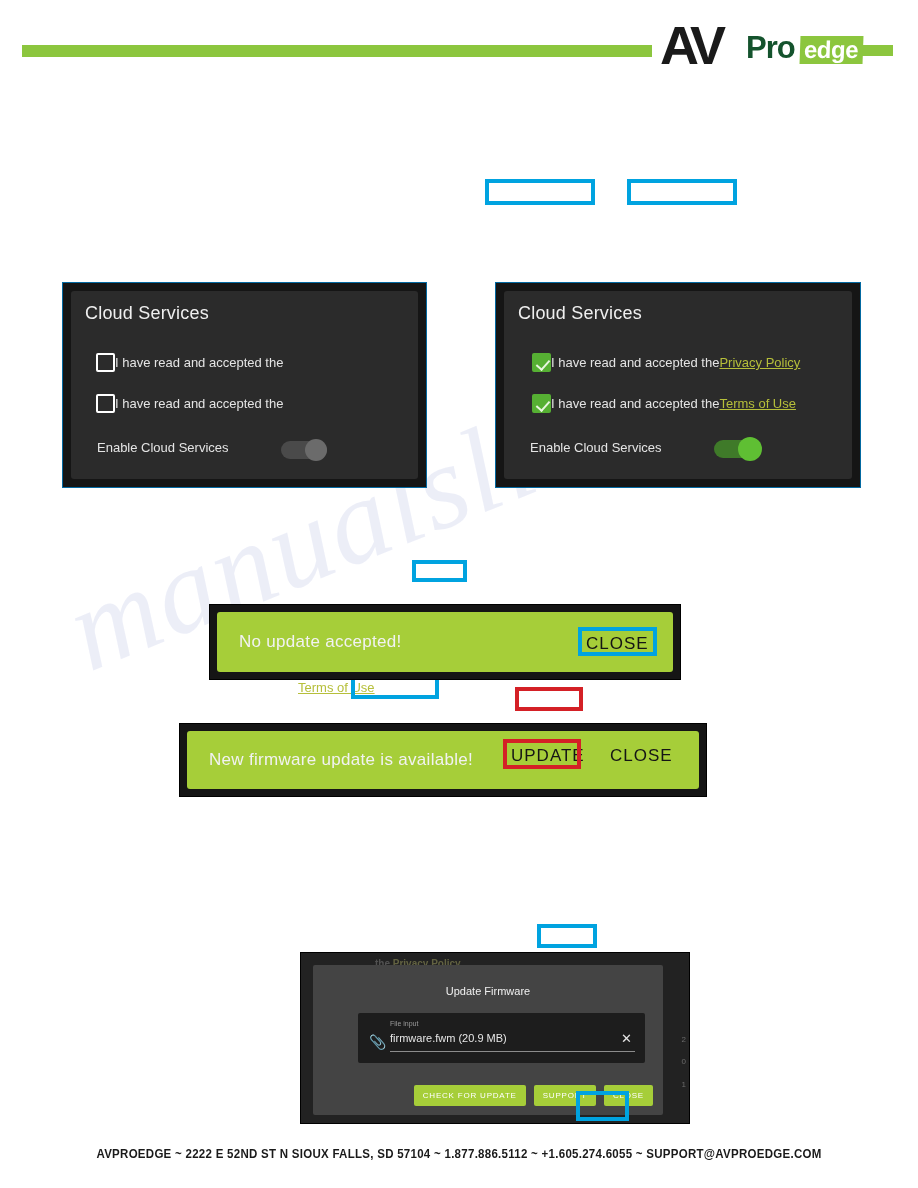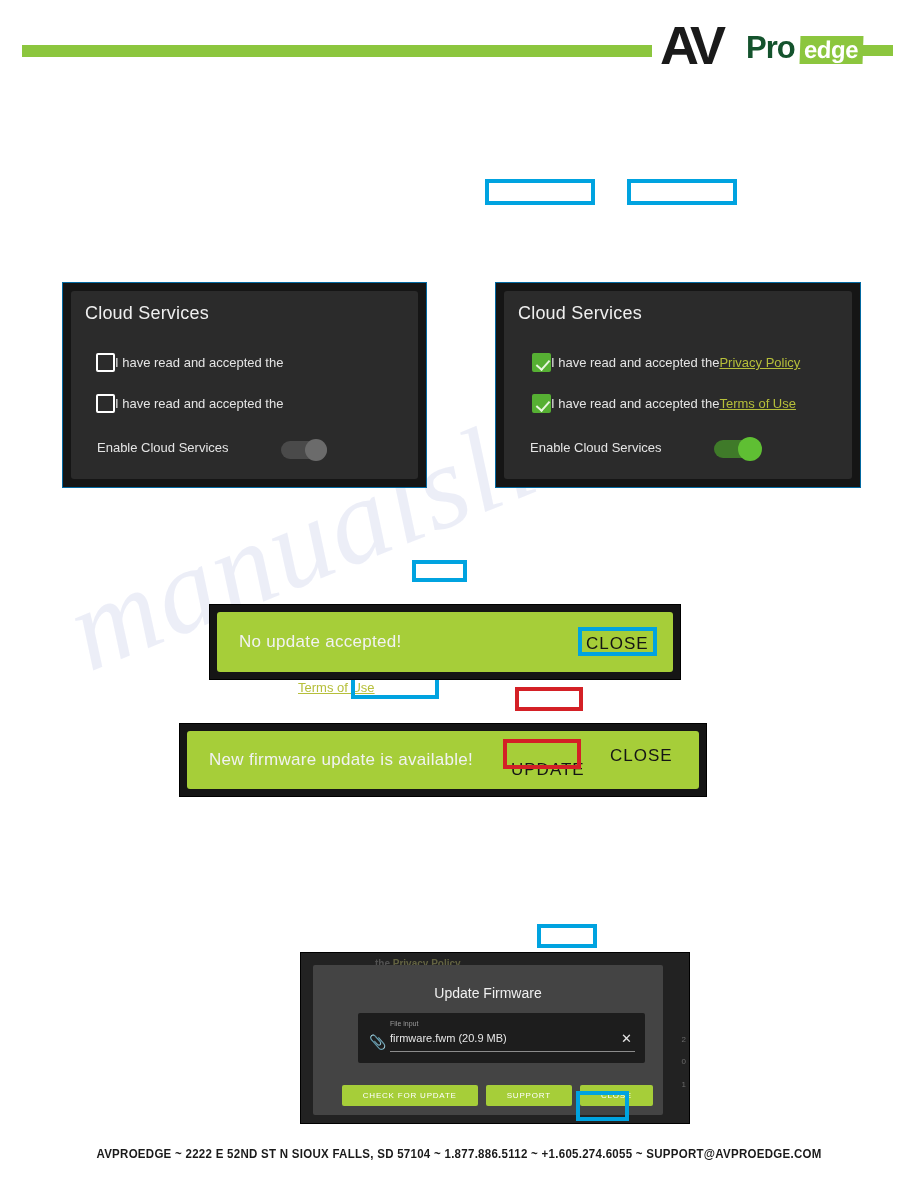--- a/index.html
+++ b/index.html
@@ -172,21 +172,21 @@
     position: absolute; right: 3px; color: #6a6a6a; font-size: 8px;
   }
   .modal {
     position: absolute; left: 12px; top: 12px;
     width: 350px; height: 150px;
     background: #444444;
     border-radius: 2px;
   }
   .modal-title {
     position: absolute; top: 20px; left: 0; width: 100%;
-    text-align: center; color: #f0f0f0; font-size: 14px;
+    text-align: center; color: #f0f0f0; font-size: 11px;
   }
   .file-card {
     position: absolute; left: 45px; top: 48px;
     width: 287px; height: 50px;
     background: #1d1d1d;
     border-radius: 2px;
   }
   .file-label {
     position: absolute; left: 32px; top: 7px;
     color: #9a9a9a; font-size: 7px;
@@ -207,21 +207,21 @@
     position: absolute; left: 32px; right: 10px; top: 38px;
     height: 1px; background: #8c8c8c;
   }
   .modal-actions {
     position: absolute; right: 10px; bottom: 9px;
     display: flex; align-items: center; gap: 8px;
   }
   .gbtn {
     background: #a6ce39; color: #ffffff;
     font-size: 8px; letter-spacing: .8px;
-    padding: 6px 21px; border-radius: 2px;
+    padding: 6px 9px; border-radius: 2px;
     border: none; white-space: nowrap;
   }
 
   
   #footer {
     position: absolute; left: 0; top: 1147px; width: 918px;
     text-align: center;
     color: #1a1a1a;
     font-family: "Liberation Sans Narrow", "Liberation Sans", sans-serif;
     font-size: 12.5px; font-weight: bold; letter-spacing: .3px;
@@ -298,21 +298,21 @@
   <span class="snack-btn" style="position:absolute; left:376px; top:29px;">CLOSE</span>
   <div class="anno cyan" style="left:368px; top:22px; width:79px; height:29px;"></div>
 </div>
 
 <div class="anno red" style="left:515px; top:687px; width:68px; height:24px;"></div>
 
 <div class="snack" style="left:179px; top:723px; width:528px; height:74px;">
   <div class="snack-inner">
     <span class="snack-msg">New firmware update is available!</span>
   </div>
-  <span class="snack-btn" style="position:absolute; left:331px; top:36px;">UPDATE</span>
+  <span class="snack-btn" style="position:absolute; left:331px; top:22px;">UPDATE</span>
   <div class="anno red" style="left:323px; top:15px; width:78px; height:30px;"></div>
   <span class="snack-btn" style="position:absolute; left:430px; top:22px;">CLOSE</span>
 </div>
 
 <div class="anno cyan" style="left:537px; top:924px; width:60px; height:24px;"></div>
 
 <div id="dialog-scene">
   <div class="bg-hint" style="left:74px; top:5px;">
     <span class="dim">the </span><span>Privacy Policy</span>
   </div>

